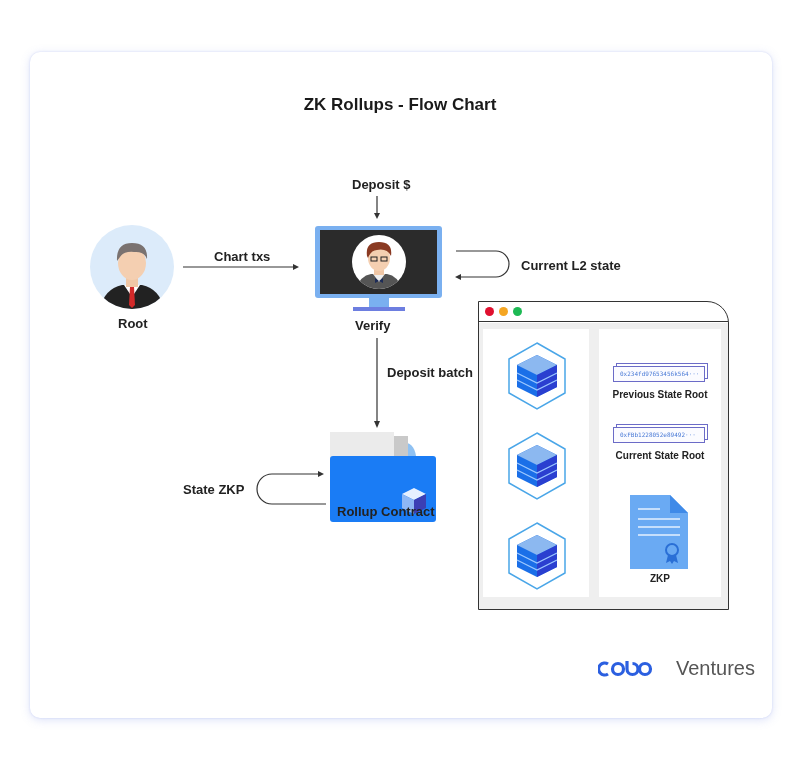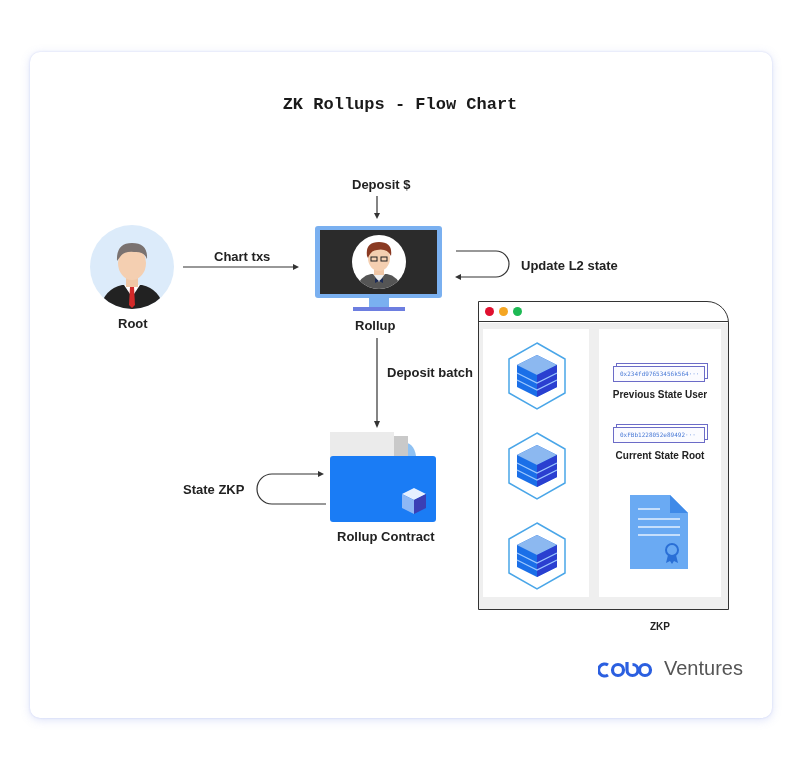--- a/index.html
+++ b/index.html
@@ -32,21 +32,21 @@
   }
   .small-label { font-weight: bold; font-size: 10px; color: #222; white-space: nowrap; }
 
   .logo { font-size: 20px; color: #555; }
 </style>
 </head>
 <body>
 
 <div class="card"></div>
 
-<div class="abs title" style="left:0; width:800px; top:95px; text-align:center;font-family:Liberation Mono, monospace;">ZK Rollups - Flow Chart</div>
+<div class="abs title" style="left:0; width:800px; top:95px; text-align:center;">ZK Rollups - Flow Chart</div>
 
 <div class="abs" style="left:90px; top:225px; width:84px; height:84px;">
   <svg width="84" height="84" viewBox="0 0 84 84">
     <defs>
         <clipPath id="uc">
           <circle cx="42" cy="42" r="42"></circle>
         </clipPath>
       </defs>
     <circle cx="42" cy="42" r="42" fill="#dcebfa"></circle>
     <g clip-path="url(#uc)">
@@ -90,48 +90,48 @@
       <path d="M58 48 L64 56 L70 48 Z" fill="#eee"></path>
       <path d="M60 52 L64 55 L68 52 L68 57 L64 55 L60 57 Z" fill="#1c2b57"></path>
       <rect x="59" y="40" width="10" height="9" fill="#f0c7a6"></rect>
       <ellipse cx="64" cy="32" rx="11" ry="13" fill="#f4cfb1"></ellipse>
       <path d="M52 30 Q50 16 64 16 Q78 16 76 30 Q72 22 62 24 Q56 24 53 32 Z" fill="#8a3a22"></path>
       <rect x="56" y="31" width="6" height="4" fill="none" stroke="#222" stroke-width="1"></rect>
       <rect x="66" y="31" width="6" height="4" fill="none" stroke="#222" stroke-width="1"></rect>
     </g>
   </svg>
 </div>
-<div class="abs label" style="left:355px; top:318px;">Rollup</div>
+<div class="abs label" style="left:355px; top:318px;">Verify</div>
 
 <svg class="abs" style="left:452px; top:247px;" width="64" height="36">
   <path d="M4 4 L44 4 A13 13 0 0 1 44 30 L6 30" fill="none" stroke="#333" stroke-width="1.2"></path>
   <path d="M9 27 L3 30 L9 33 Z" fill="#333"></path>
 </svg>
-<div class="abs label" style="left:521px; top:258px;">Update L2 state</div>
+<div class="abs label" style="left:521px; top:258px;">Current L2 state</div>
 
 <svg class="abs" style="left:372px; top:338px;" width="10" height="92">
   <line x1="5" y1="0" x2="5" y2="86" stroke="#333" stroke-width="1.2"></line>
   <path d="M2 83 L5 90 L8 83 Z" fill="#333"></path>
 </svg>
 <div class="abs label" style="left:387px; top:365px;">Deposit batch</div>
 
 <div class="abs" style="left:330px; top:432px; width:108px; height:90px;">
   <svg width="108" height="90" viewBox="0 0 108 90">
     <path d="M72 10 Q84 10 86 24 L72 24 Z" fill="#8fc1f2"></path>
     <rect x="0" y="0" width="64" height="26" fill="#ebebeb"></rect>
     <rect x="64" y="4" width="14" height="22" fill="#c9c9c9"></rect>
     <rect x="0" y="24" width="106" height="66" rx="3" fill="#1a7cf5"></rect>
     <g transform="translate(72,56)">
       <path d="M12 0 L24 6 L12 12 L0 6 Z" fill="#e6f0ff"></path>
       <path d="M0 6 L12 12 L12 26 L0 20 Z" fill="#8db7f5"></path>
       <path d="M24 6 L12 12 L12 26 L24 20 Z" fill="#3b3fb5"></path>
     </g>
   </svg>
 </div>
-<div class="abs label" style="left:337px; top:529px;">Rollup Contract</div>
+<div class="abs label" style="left:337px; top:504px;">Rollup Contract</div>
 
 <div class="abs label" style="left:183px; top:482px;">State ZKP</div>
 <svg class="abs" style="left:252px; top:470px;" width="76" height="40">
   <path d="M74 34 L20 34 A15 15 0 0 1 20 4 L70 4" fill="none" stroke="#333" stroke-width="1.2"></path>
   <path d="M66 1 L72 4 L66 7 Z" fill="#333"></path>
 </svg>
 
 <div class="browser">
   <div class="browser-bar">
     <span class="dot" style="left:6px; background:#e0102f;"></span>
@@ -157,39 +157,39 @@
       <svg class="abs" style="left:24px; top:192px;" width="60" height="70" viewBox="0 0 60 70">
         <path d="M30 2 L58 18 L58 52 L30 68 L2 52 L2 18 Z" fill="none" stroke="#4aa6e8" stroke-width="1.5"></path>
         <path d="M30 14 L50 24 L50 46 L30 56 L10 46 L10 24 Z" fill="#1a6fe8"></path>
         <path d="M30 14 L50 24 L30 34 L10 24 Z" fill="#8cb8f0"></path>
         <path d="M30 34 L50 24 L50 46 L30 56 Z" fill="#2a3fd0"></path>
         <path d="M10 32 L30 42 L50 32 M10 39 L30 49 L50 39" fill="none" stroke="#9cc8ff" stroke-width="1.2"></path>
       </svg>
     </div>
     <div class="panel" style="left:120px; top:6px; width:122px; height:268px;">
       <div class="hash-box" style="left:14px; top:37px;">0x234fd97653456k564···</div>
-      <div class="abs small-label" style="left:0; width:122px; text-align:center; top:60px;">Previous State User</div>
+      <div class="abs small-label" style="left:0; width:122px; text-align:center; top:60px;">Previous State Root</div>
       <div class="hash-box" style="left:14px; top:98px;">0xFBb1228052e89492···</div>
       <div class="abs small-label" style="left:0; width:122px; text-align:center; top:121px;">Current State Root</div>
       <svg class="abs" style="left:31px; top:166px;" width="58" height="74" viewBox="0 0 58 74">
         <path d="M0 0 L40 0 L58 18 L58 74 L0 74 Z" fill="#6aaaf3"></path>
         <path d="M40 0 L58 18 L40 18 Z" fill="#3f8ae8"></path>
         <line x1="8" y1="14" x2="30" y2="14" stroke="#e6f1ff" stroke-width="1.5"></line>
         <line x1="8" y1="24" x2="50" y2="24" stroke="#e6f1ff" stroke-width="1.5"></line>
         <line x1="8" y1="32" x2="50" y2="32" stroke="#e6f1ff" stroke-width="1.5"></line>
         <line x1="8" y1="40" x2="50" y2="40" stroke="#e6f1ff" stroke-width="1.5"></line>
         <circle cx="42" cy="55" r="6" fill="none" stroke="#2a6fd6" stroke-width="2"></circle>
         <path d="M38 60 L36 68 L40 66 L42 69 L44 66 L48 68 L46 60" fill="#2a6fd6"></path>
       </svg>
-      <div class="abs small-label" style="left:0; width:122px; text-align:center; top:244px;margin-top:48px;">ZKP</div>
+      <div class="abs small-label" style="left:0; width:122px; text-align:center; top:244px;">ZKP</div>
     </div>
   </div>
 </div>
 
-<div class="abs" style="left:598px; top:657px; display:flex; align-items:flex-end; gap:10px;">
+<div class="abs" style="left:598px; top:657px; display:flex; align-items:center; gap:22px;">
   <svg width="56" height="20" viewBox="0 0 56 20">
     <g fill="none" stroke="#2b5fe0" stroke-width="3.2">
       <path d="M10 5 A6 6 0 1 0 10 15"></path>
       <circle cx="20" cy="10" r="5.5"></circle>
       <path d="M29 2 L29 10 A5.5 5.5 0 1 0 34.5 4.5"></path>
       <circle cx="47" cy="10" r="5.5"></circle>
     </g>
   </svg>
   <span class="logo">Ventures</span>
 </div>

